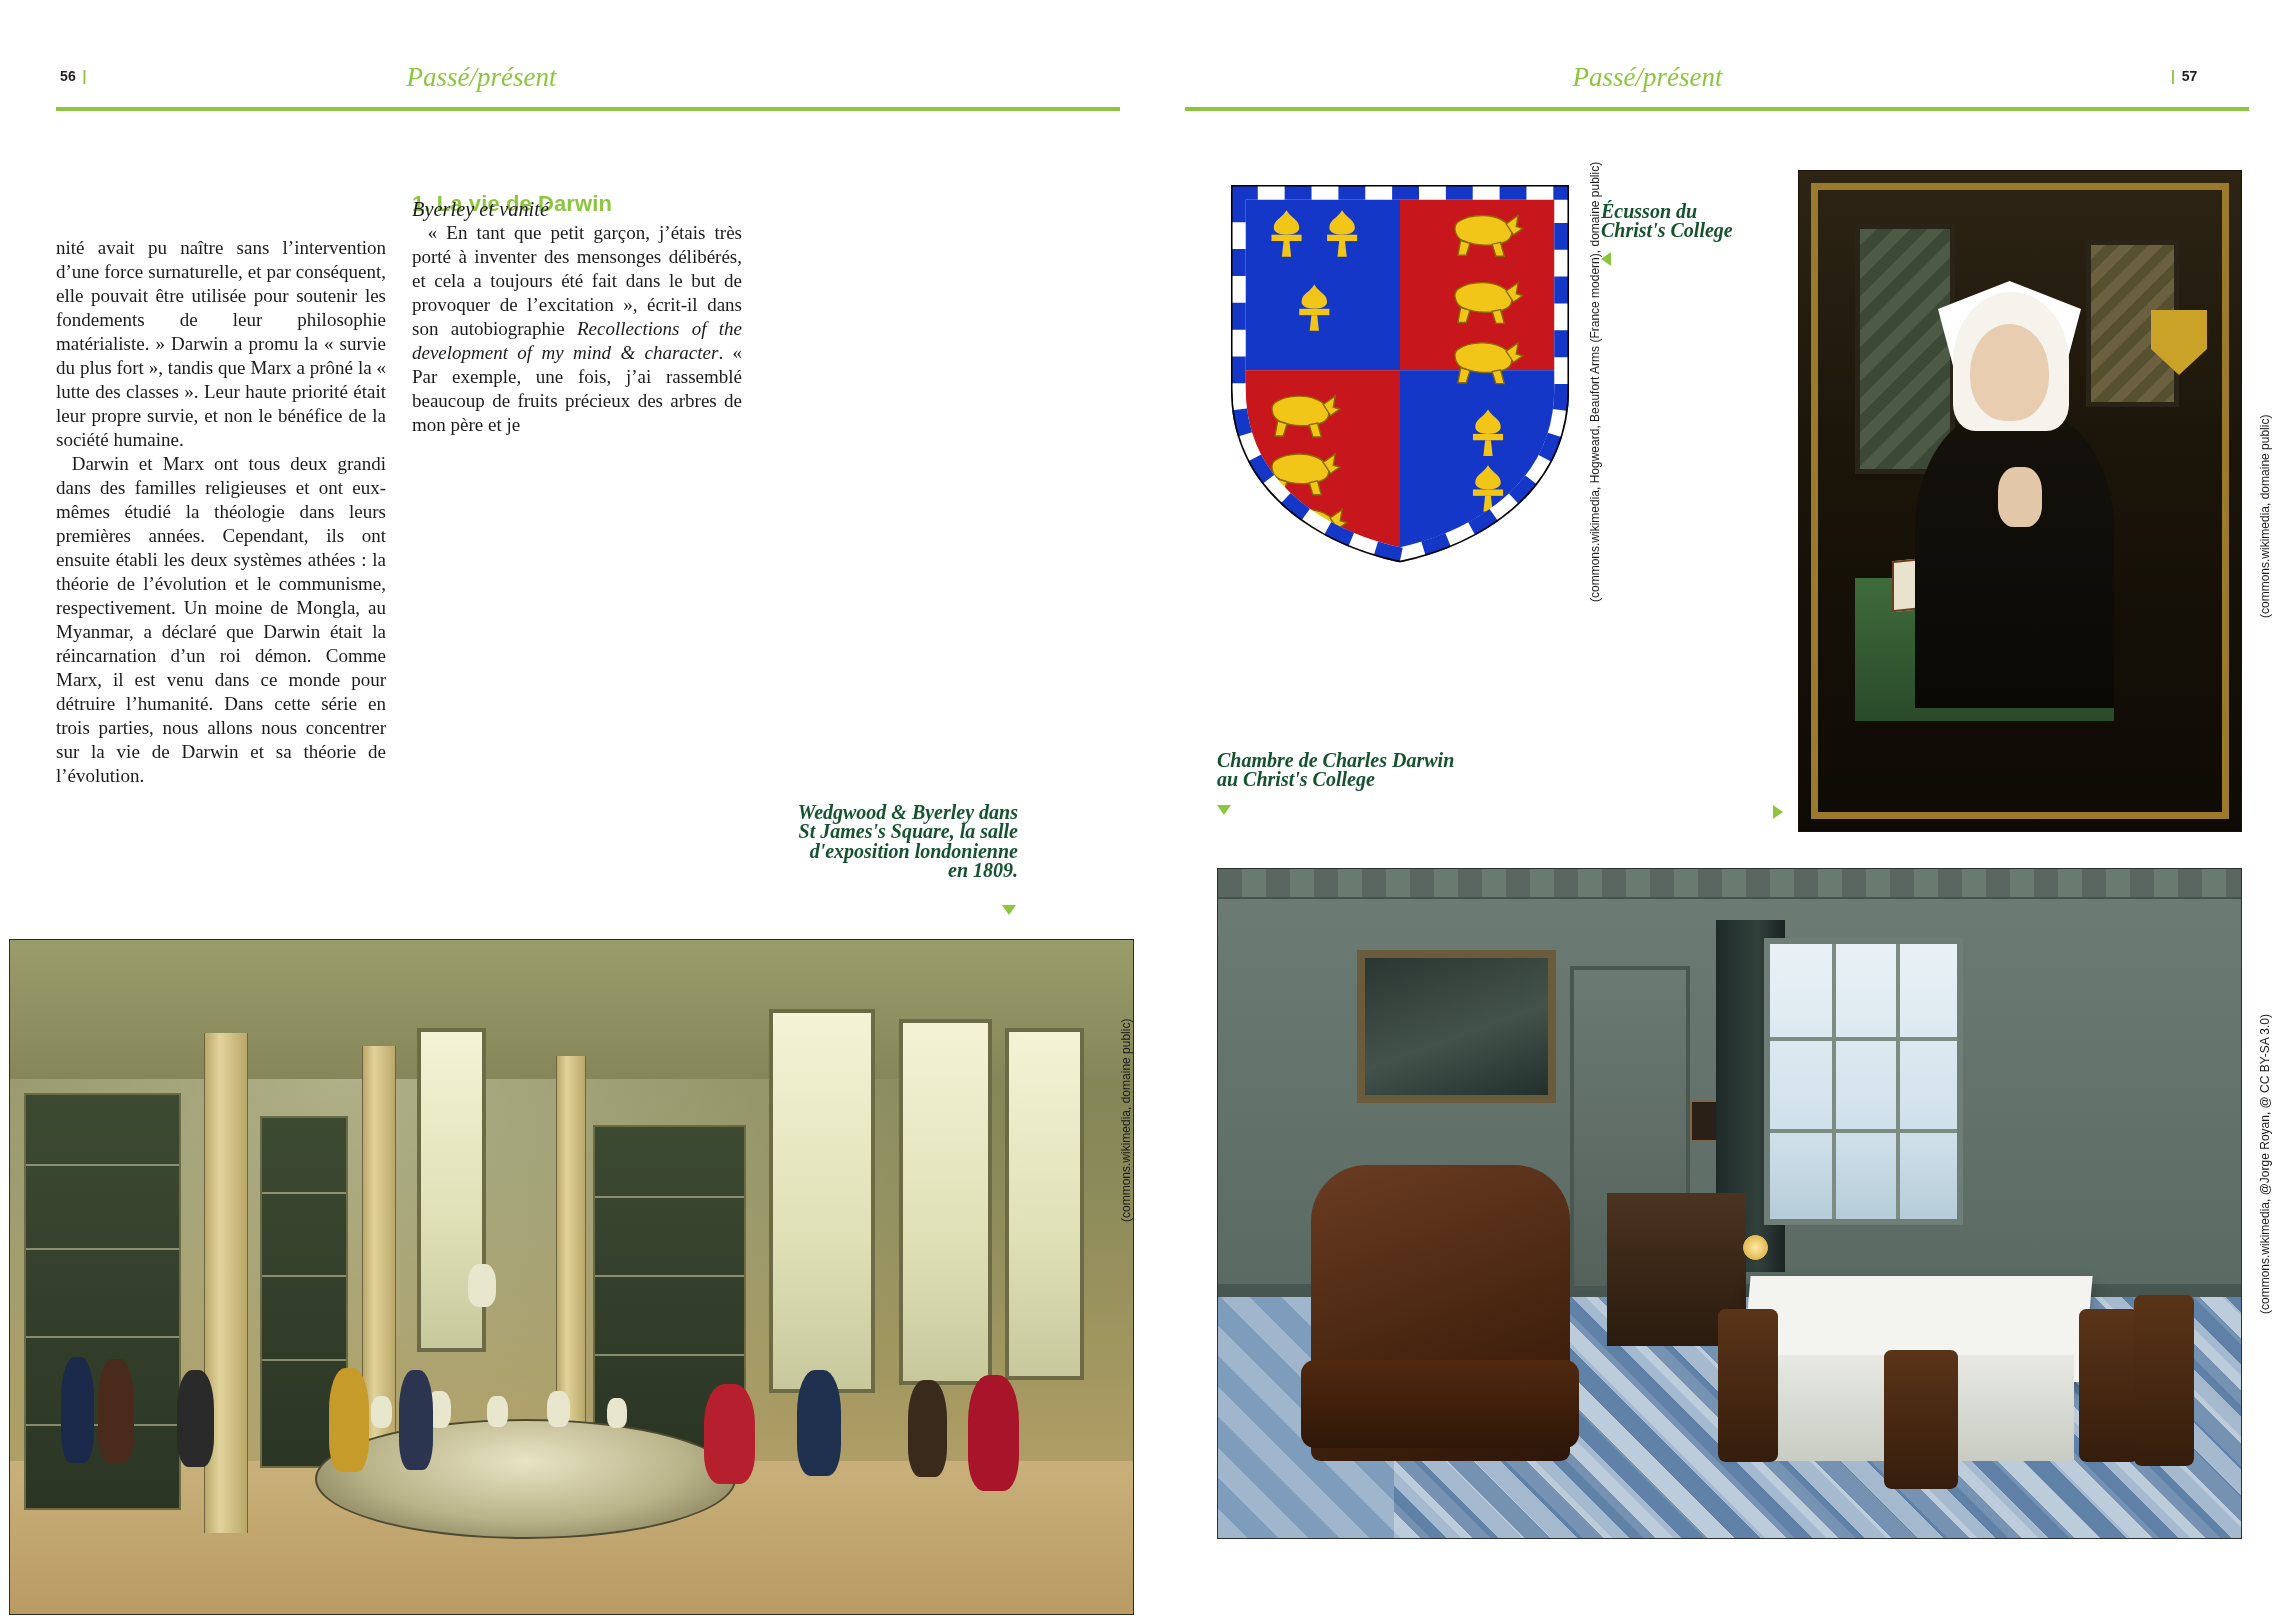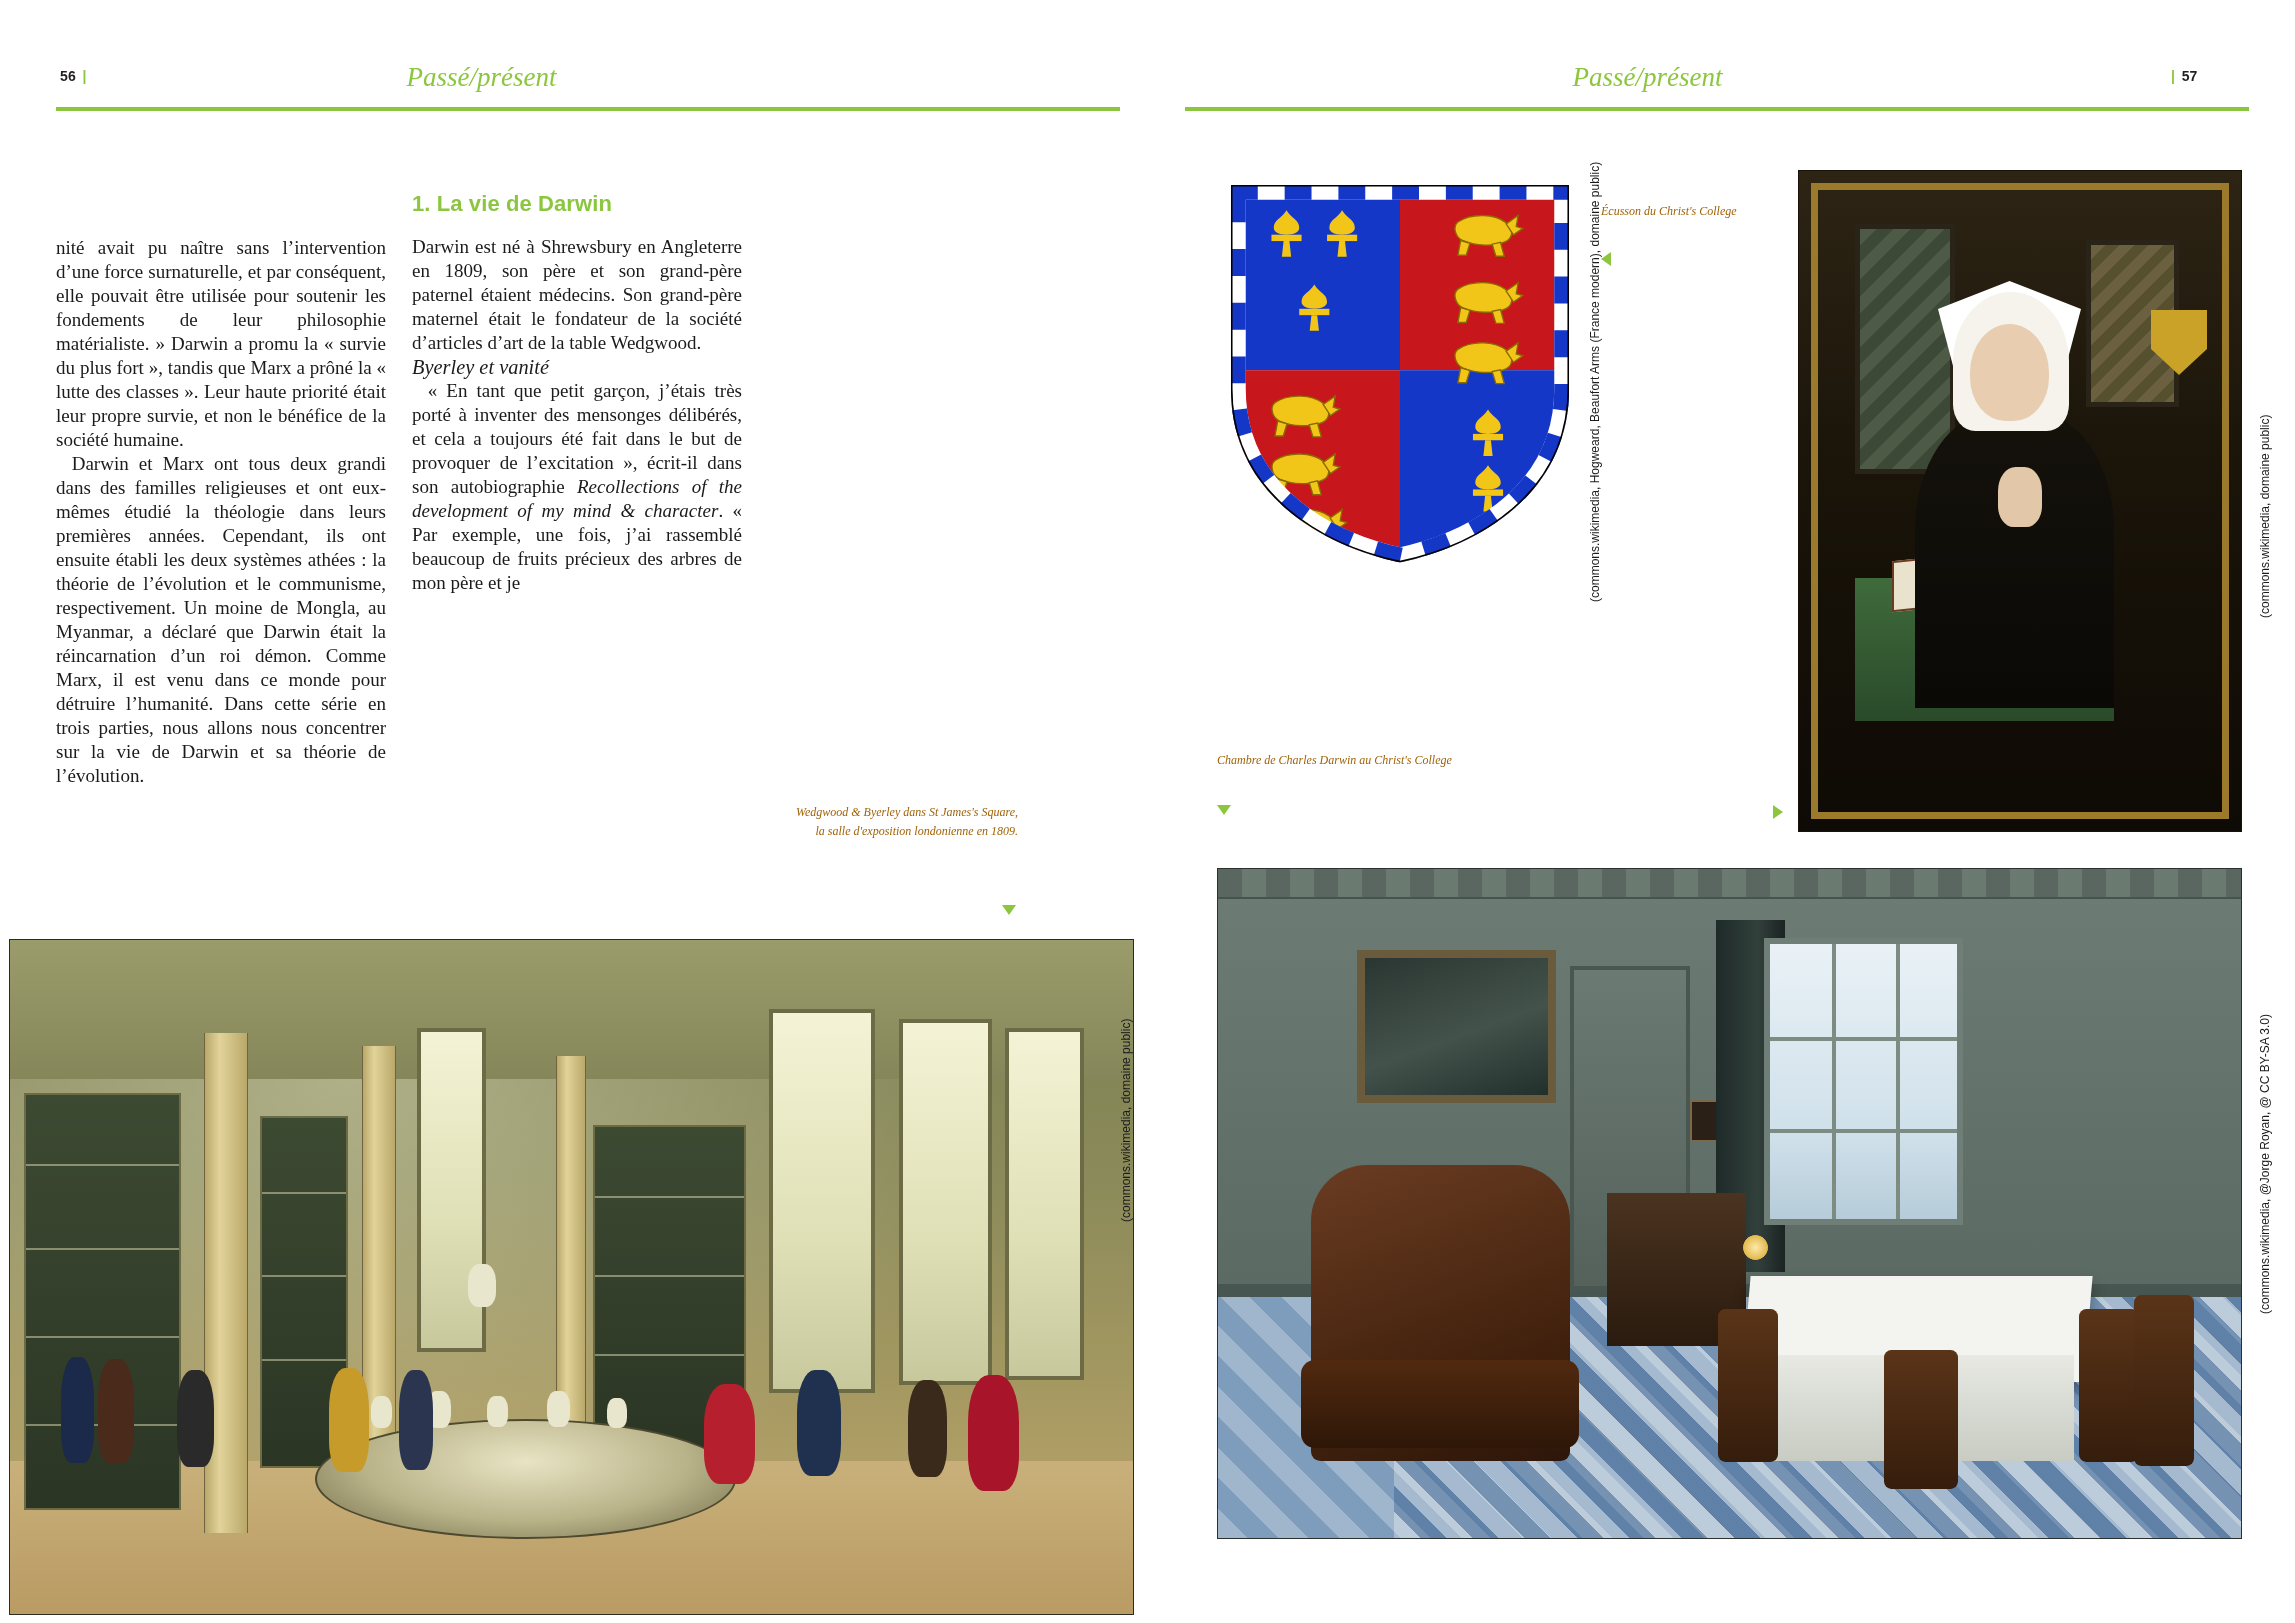--- a/index.html
+++ b/index.html
@@ -93,23 +93,24 @@
     margin: 14px 0 8.3px 0;
   }
 
   .ital { font-style: italic; }
 
   
   .caption {
     position: absolute;
     font-family: "Liberation Serif", serif;
     font-style: italic;
-    font-size: 12px;
+    font-size: 20px;
     line-height: 19.4px;
-    color: #a16207;
+    color: #14532d;
+    font-weight: bold;
   }
   .caption.right-align { text-align: right; }
   .caption.left-align  { text-align: left; }
 
   .tri {
     width: 0; height: 0;
     display: inline-block;
   }
   .tri-down {
     border-left: 7.9px solid transparent;
@@ -391,21 +392,20 @@
   <div class="running-head rh-right">Passé/présent</div>
   <div class="header-rule rule-right"></div>
 
   <div class="col" id="col1">
     <p>nité avait pu naître sans l’intervention d’une force surnaturelle, et par conséquent, elle pouvait être utilisée pour soutenir les fondements de leur philosophie matérialiste. » Darwin a promu la « survie du plus fort », tandis que Marx a prôné la « lutte des classes ». Leur haute priorité était leur propre survie, et non le bénéfice de la société humaine.</p>
     <p class="indent">Darwin et Marx ont tous deux grandi dans des familles religieuses et ont eux-mêmes étudié la théologie dans leurs premières années. Cependant, ils ont ensuite établi les deux systèmes athées : la théorie de l’évolution et le communisme, respectivement. Un moine de Mongla, au Myanmar, a déclaré que Darwin était la réincarnation d’un roi démon. Comme Marx, il est venu dans ce monde pour détruire l’humanité. Dans cette série en trois parties, nous allons nous concentrer sur la vie de Darwin et sa théorie de l’évolution.</p>
   </div>
 
   <div class="section-title">1. La vie de Darwin</div>
   <div class="col" id="col2">
-    <p style="margin-top:38px;">Darwin est né à Shrewsbury en Angleterre en 1809, son père et son grand-père paternel étaient médecins. Son grand-père maternel était le fondateur de la société d’articles d’art de la table Wedgwood.</p>
     <p class="subhead">Byerley et vanité</p>
     <p class="indent"><span>« En tant que petit garçon, j’étais très porté à inventer des mensonges délibérés, et cela a toujours été fait dans le but de provoquer de l’excitation », écrit-il dans son autobiographie </span><span class="ital">Recollections of the development of my mind &amp; character</span><span>. « Par exemple, une fois, j’ai rassemblé beaucoup de fruits précieux des arbres de mon père et je</span></p>
   </div>
 
   <div class="caption right-align" style="left:796px; top:803px; width:222px;">Wedgwood &amp; Byerley dans St James's Square, la salle d'exposition londonienne en 1809.</div>
   <div style="position:absolute;left:1002px;top:905px;">
     <span class="tri tri-down"></span>
   </div>
 
   <div class="photo" id="img-wedgwood">

